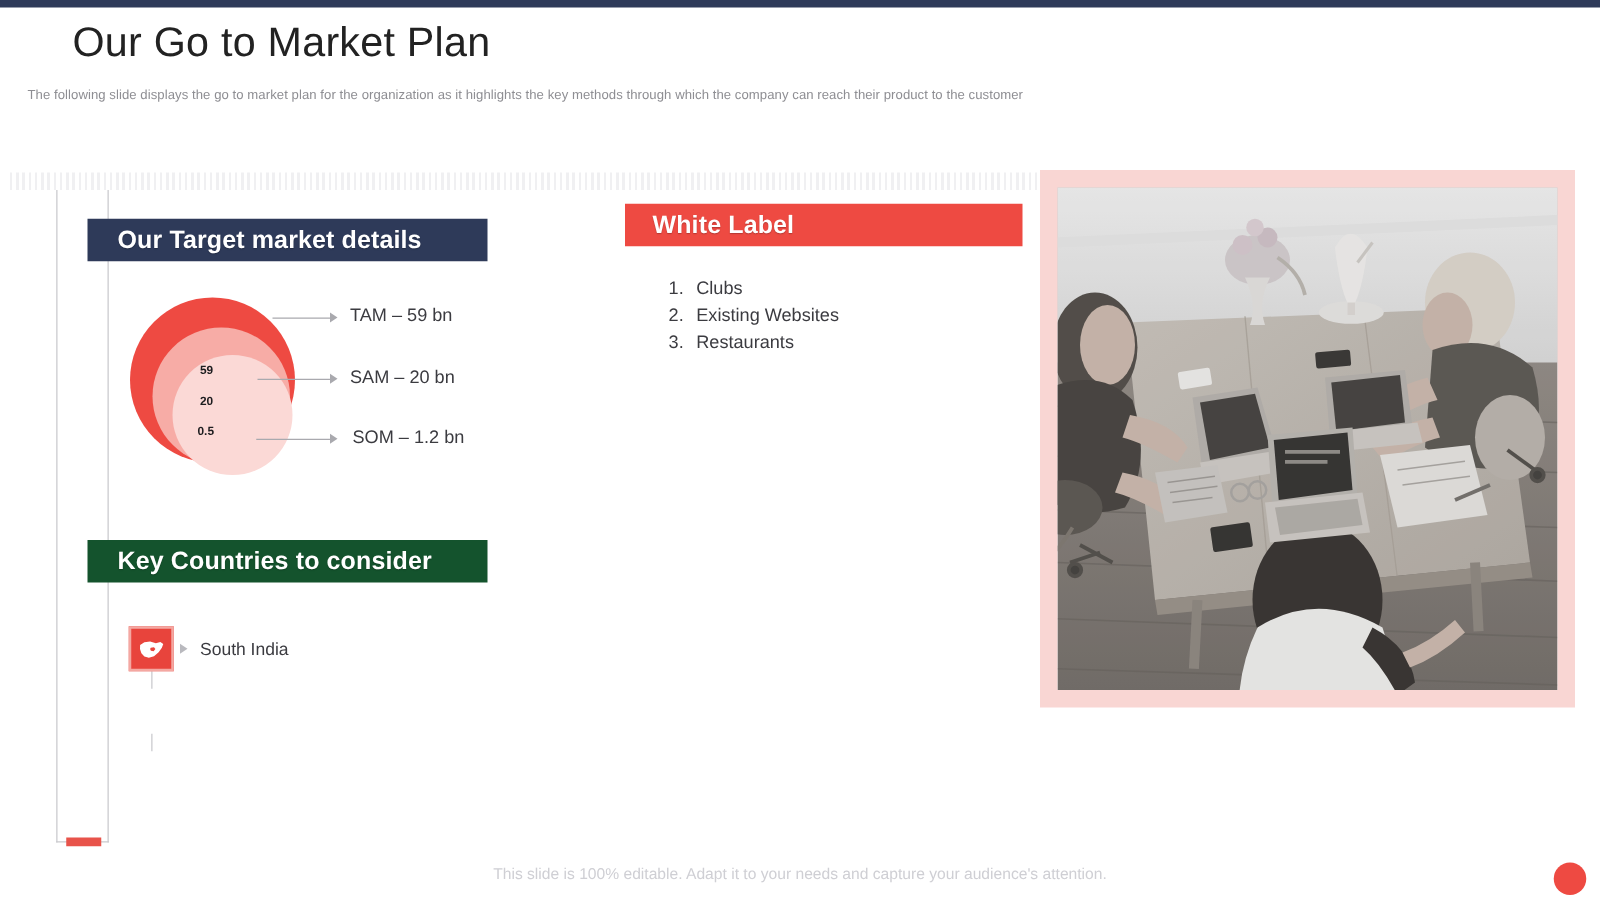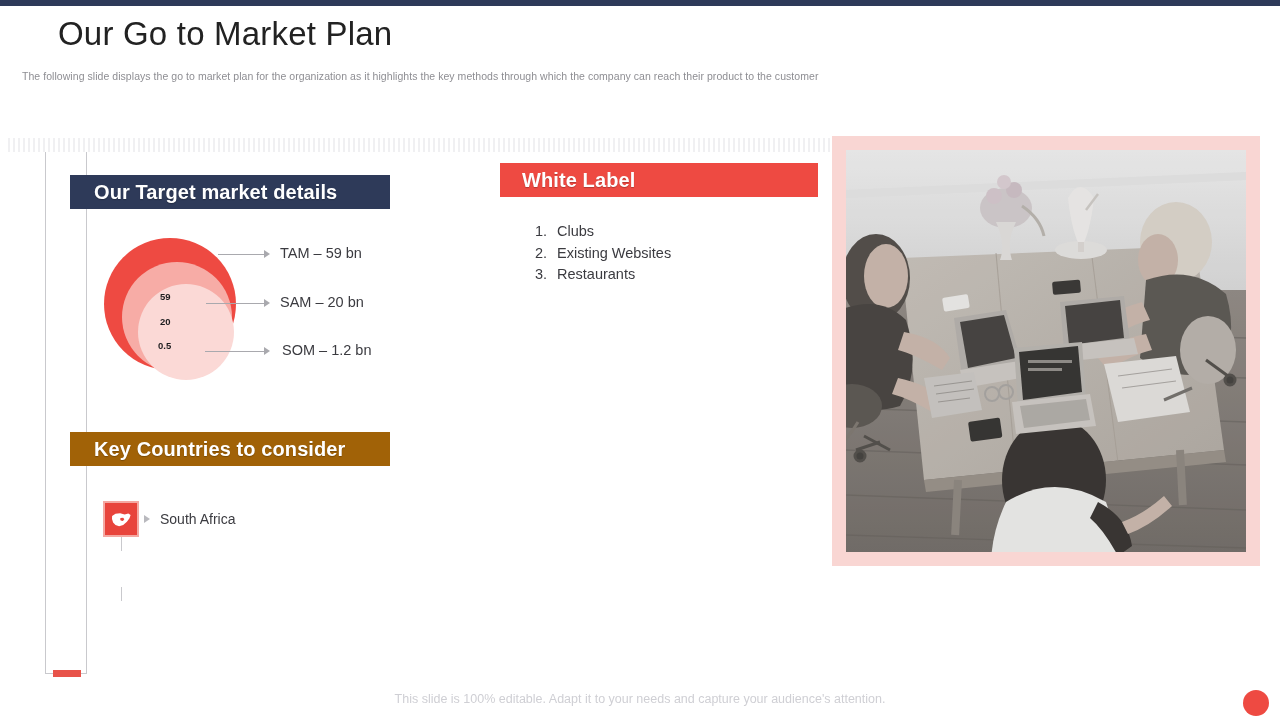--- a/index.html
+++ b/index.html
@@ -83,21 +83,21 @@
     box-sizing: border-box;
   }
   .section-bar span {
     font-size: 20px;
     font-weight: bold;
     color: #ffffff;
     letter-spacing: .1px;
     text-shadow: 0 1px 1px rgba(0,0,0,.25);
   }
   #bar-target  { left: 70px;  top: 175px; width: 320px; background: #2e3a59; padding-left: 24px; }
-  #bar-country { left: 70px;  top: 432px; width: 320px; background: #a16207; padding-left: 24px; }
+  #bar-country { left: 70px;  top: 432px; width: 320px; background: #14532d; padding-left: 24px; }
   #bar-white   { left: 500px; top: 163px; width: 318px; background: #ee4a42; padding-left: 22px; }
 
   
   #venn { position: absolute; left: 100px; top: 238px; width: 150px; height: 152px; }
   .venn-circle { position: absolute; border-radius: 50%; }
   #venn-tam { left: 4px;  top: 0px;  width: 132px; height: 132px; background: #ee4a42; }
   #venn-sam { left: 22px; top: 24px; width: 110px; height: 110px; background: #f7aca6; }
   #venn-som { left: 38px; top: 46px; width: 96px;  height: 96px;  background: #fbd9d6; }
   .venn-val {
     position: absolute;
@@ -298,21 +298,21 @@
 
 
   <div class="country-row">
     <div class="country-icon">
       <svg viewBox="0 0 24 24" width="24" height="24" aria-hidden="true">
         <path fill="#ffffff" d="M3.1 8.9l3.4-2.1 4.6-.6 4.6 1.3 3.6-.9 2.3 1.5-1.1 3.1-2.6 3.6-3.7 3.2-4.1 1.2-3.6-1.1-2.4-2.6-1.1-3.4z"></path>
         <path fill="#e8443c" d="M11.6 11.1l2.6-.4 1.1 1.5-1.4 1.7-2.2-.4-.6-1.4z"></path>
       </svg>
     </div>
     <div class="country-arrow"></div>
-    <div class="country-name">South Africa</div>
+    <div class="country-name">South India</div>
   </div>
 </div>
 
 <div id="photo-frame">
   <div id="photo-inner">
     <svg viewBox="0 0 400 402" preserveAspectRatio="xMidYMid slice" aria-hidden="true">
       <defs>
         <linearGradient id="wallg" x1="0" y1="0" x2="0" y2="1">
           <stop offset="0" stop-color="#f2f2f2"></stop>
           <stop offset="1" stop-color="#d9d9d9"></stop>

